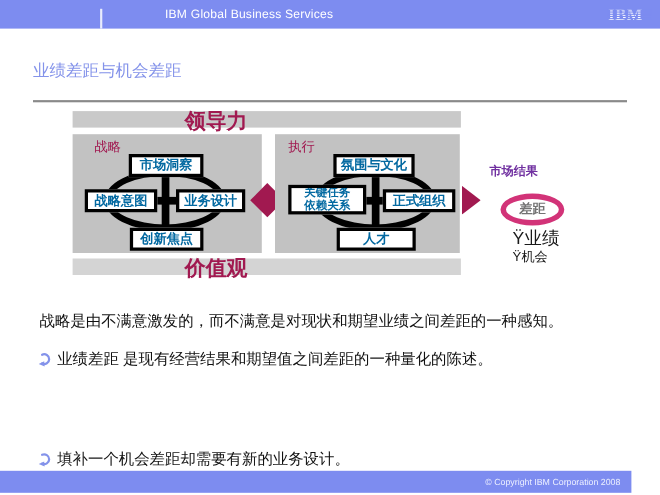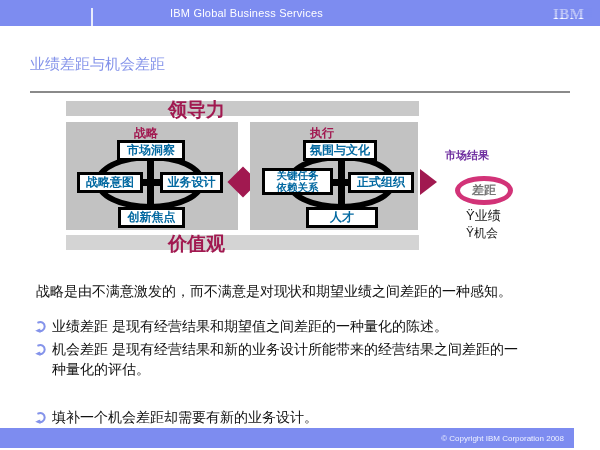--- a/index.html
+++ b/index.html
@@ -4,35 +4,35 @@
 <style>
   * { margin:0; padding:0; box-sizing:border-box; }
   html,body { background:#fff; }
   body { font-family:"Liberation Sans","DejaVu Sans",sans-serif; }
   #slide { position:relative; width:600px; height:450px; background:#fff; overflow:hidden; }
   .abs { position:absolute; }
 
   
   .header-bar { left:0; top:0; width:600px; height:26px; background:#7d8cf0; }
   .header-tick { left:91px; top:8px; width:2px; height:18px; background:#e8ecfc; }
-  .header-brand { left:170px; top:7px; font-size:11px; color:#ffffff; letter-spacing:0.2px;text-align:center; }
+  .header-brand { left:150px; top:7px; font-size:11px; color:#ffffff; letter-spacing:0.2px;text-align:center; }
   .ibm-logo { right:8px; top:5px; }
 
   
   .slide-title { left:30px; top:55px; font-size:15px; color:#8493ea; }
   .title-rule { left:30px; top:91px; width:540px; height:0; border-top:2px solid #8a8a8a; }
 
   
   .band-top { left:66px; top:101px; width:353px; height:15px; background:#c9c9c9; }
   .band-bottom { left:66px; top:235px; width:353px; height:15px; background:#d4d4d4; }
   .band-label { position:absolute; left:102px; top:-4px; font-size:19px; font-weight:bold; color:#a11950; white-space:nowrap; }
   .panel { top:122px; height:108px; background:#c2c2c2; }
   .panel-strategy { left:66px; width:172px; }
   .panel-execution { left:250px; width:168px; }
-  .panel-label { position:absolute; top:3px; font-size:12px; font-weight:bold; color:#a11950;margin-left:48px; }
+  .panel-label { position:absolute; top:3px; font-size:12px; font-weight:normal; color:#a11950; }
   .panel-strategy .panel-label { left:20px; }
   .panel-execution .panel-label { left:12px; }
 
   .ring { position:absolute; left:29px; top:32px; width:110px; height:56px; border:6px solid #000; border-radius:50%; }
   .panel-execution .ring { left:36px; }
   .vbar { position:absolute; width:7px; background:#000; top:36px; height:54px; }
   .panel-strategy .vbar { left:81px; }
   .panel-execution .vbar { left:88px; }
   .hbar { position:absolute; height:7px; background:#000; top:57px; }
   .panel-strategy .hbar { left:70px; width:30px; }
@@ -47,21 +47,21 @@
   .e-left   { left:12px; top:46px; width:71px; height:27px; font-size:10.5px; line-height:11.5px; flex-direction:column; overflow:hidden; }
   .e-right  { left:98px; top:50px; width:66px; height:21px; }
   .e-bottom { left:56px; top:85px; width:72px; height:21px; }
 
   .diamond { left:232px; top:171px; width:22px; height:22px; background:#a11950; transform:rotate(45deg); }
   .result-arrow { left:420px; top:169px; }
 
   
   .market-result { left:445px; top:148px; font-size:11px; font-weight:bold; color:#7030a0; }
   .gap-oval { left:455px; top:176px; width:58px; height:29px; background:#fff; border:5px solid #d23378; border-radius:50%; display:flex; align-items:center; justify-content:center; font-size:12px; font-weight:bold; color:#737373; }
-  .gap-item1 { left:466px; top:207px; font-size:13px; color:#1a1a1a; }
+  .gap-item1 { left:466px; top:207px; font-size:16px; color:#1a1a1a; }
   .gap-item2 { left:466px; top:225px; font-size:12px; color:#1a1a1a; }
 
   
   .intro { left:36px; top:283px; width:545px; font-size:14px; color:#111; }
   .bullet-row { position:absolute; left:35px; display:flex; align-items:flex-start; }
   .bullet-row .glyph { flex:0 0 auto; margin:3px 4px 0 0; }
   .bullet-row .btext { font-size:14px; color:#111; line-height:20px; }
   .b1 { top:316px; } .b1 .btext { width:525px; }
   .b2 { top:339px; } .b2 .btext { width:478px; }
   .b3 { top:385px; } .b3 .btext { width:525px; }
@@ -141,27 +141,20 @@
   <div class="abs intro">战略是由不满意激发的，而不满意是对现状和期望业绩之间差距的一种感知。</div>
 
   <div class="bullet-row b1">
     <svg class="glyph" width="13" height="15" viewBox="0 0 14 15">
       <path d="M3.5,3.2 A4.8,4.8 0 1 1 3.5,11.8" fill="none" stroke="#8493ea" stroke-width="2.2" stroke-linecap="round"></path>
       <polygon points="5.6,9.6 0.2,12.2 6.0,14.6" fill="#8493ea"></polygon>
     </svg>
     <span class="btext">业绩差距 是现有经营结果和期望值之间差距的一种量化的陈述。</span>
   </div>
 
-  <div class="bullet-row b2">
-    <svg class="glyph" width="13" height="15" viewBox="0 0 14 15">
-      <path d="M3.5,3.2 A4.8,4.8 0 1 1 3.5,11.8" fill="none" stroke="#8493ea" stroke-width="2.2" stroke-linecap="round"></path>
-      <polygon points="5.6,9.6 0.2,12.2 6.0,14.6" fill="#8493ea"></polygon>
-    </svg>
-    <span class="btext">机会差距 是现有经营结果和新的业务设计所能带来的经营结果之间差距的一种量化的评估。</span>
-  </div>
 
 
   <div class="bullet-row b4">
     <svg class="glyph" width="13" height="15" viewBox="0 0 14 15">
       <path d="M3.5,3.2 A4.8,4.8 0 1 1 3.5,11.8" fill="none" stroke="#8493ea" stroke-width="2.2" stroke-linecap="round"></path>
       <polygon points="5.6,9.6 0.2,12.2 6.0,14.6" fill="#8493ea"></polygon>
     </svg>
     <span class="btext">填补一个机会差距却需要有新的业务设计。</span>
   </div>
 

